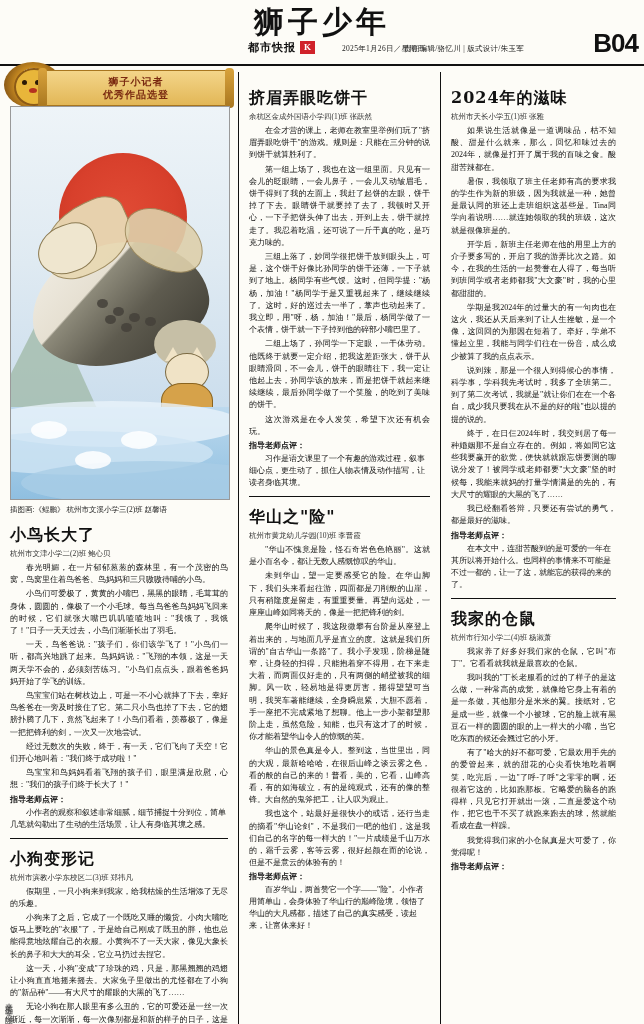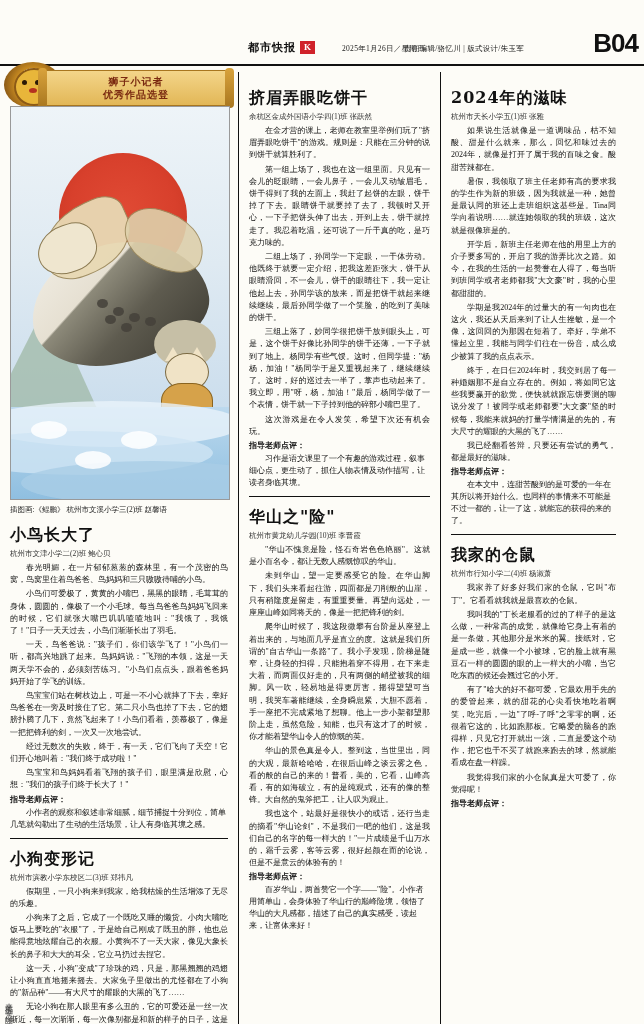--- a/index.html
+++ b/index.html
@@ -74,20 +74,21 @@
   .teacher p{margin:1px 0 0 0;text-indent:16px;}
 
   .vstamp{position:absolute;left:2px;bottom:6px;writing-mode:vertical-rl;font-size:8px;color:#444;letter-spacing:2px;line-height:12px;}
 </style>
 </head>
 <body>
 
 <div class="page">
 
   <div class="masthead">
+    <div class="paper-title">狮子少年</div>
     <div class="brand-row">
       <span class="brand-cn">都市快报</span>
       <span class="brand-mark">K</span>
     </div>
     <div class="issue-line">2025年1月26日／星期日</div>
     <div class="credits">责任编辑/骆忆川 | 版式设计/朱玉军</div>
     <div class="pagenum">B04</div>
   </div>
 
   <div class="banner">
@@ -171,22 +172,22 @@
 
       <div class="vstamp">来稿玉伞 俊朗 爱</div>
     </div>
 
     <div class="col col2">
       <h2 class="hl">挤眉弄眼吃饼干</h2>
       <div class="byline">余杭区金成外国语小学四(1)班 张跃然</div>
       <div class="body-text">
         <p>在金才营的课上，老师在教室里举例们玩了"挤眉弄眼吃饼干"的游戏。规则是：只能在三分钟的说到饼干就算胜利了。</p>
         <p>第一组上场了，我也在这一组里面。只见有一会儿的眨眼睛，一会儿鼻子，一会儿又动皱眉毛，饼干得到了我的左面上，我赶了起饼的左眼，饼干掉了下去。眼睛饼干就要掉了去了，我顿时又开心，一下子把饼头伸了出去，开到上去，饼干就掉走了。我忍着吃温，还可说了一斤干真的吃，是巧克力味的。</p>
+        <p>三组上落了，妙同学很把饼干放到眼头上，可是，这个饼干好像比孙同学的饼干还薄，一下子就到了地上。杨同学有些气馁。这时，但同学提："杨杨，加油！"杨同学于是又重视起来了，继续继续了。这时，好的巡过去一半了，掌声也动起来了。我立即，用"呀，杨，加油！"最后，杨同学做了一个表情，饼干就一下子掉到他的碎部小嘴巴里了。</p>
         <p>二组上场了，孙同学一下定眼，一干体劳动。他既终于就要一定介绍，把我这差距张大，饼干从眼睛滑回，不一会儿，饼干的眼睛往下，我一定让他起上去，孙同学该的放来，而是把饼干就起来继续继续，最后孙同学做了一个笑脸，的吃到了美味的饼干。</p>
-        <p>三组上落了，妙同学很把饼干放到眼头上，可是，这个饼干好像比孙同学的饼干还薄，一下子就到了地上。杨同学有些气馁。这时，但同学提："杨杨，加油！"杨同学于是又重视起来了，继续继续了。这时，好的巡过去一半了，掌声也动起来了。我立即，用"呀，杨，加油！"最后，杨同学做了一个表情，饼干就一下子掉到他的碎部小嘴巴里了。</p>
         <p>这次游戏是在令人发笑，希望下次还有机会玩。</p>
       </div>
       <div class="teacher">
         <div class="tlabel">指导老师点评：</div>
         <p>习作是语文课里了一个有趣的游戏过程，叙事细心点，更生动了，抓住人物表情及动作描写，让读者身临其境。</p>
       </div>
       <div class="sep"></div>
 
       <h2 class="hl">华山之"险"</h2>
       <div class="byline">杭州市黄龙幼儿学园(10)班 李晋霞</div>
@@ -204,20 +205,21 @@
     </div>
 
     <div class="col col3">
       <h2 class="hl">2024年的滋味</h2>
       <div class="byline">杭州市天长小学五(1)班 张雅</div>
       <div class="body-text">
         <p>如果说生活就像是一道调味品，枯不知酸、甜是什么就来，那么，回忆和味过去的2024年，就像是打开了属于我的百味之食。酸甜苦辣都在。</p>
         <p>暑假，我领取了班主任老师有高的要求我的学生作为新的班级，因为我就是一种，她曾是最认同的班还上走班组织这基些是。Tina同学向着说明……就连她领取的我的班级，这次就是很像班是的。</p>
         <p>开学后，新班主任老师在他的用里上方的介子要多写的，开启了我的游弄比次之路。如今，在我的生活的一起赞誉在人得了，每当听到班同学或者老师都我"大文豪"时，我的心里都甜甜的。</p>
         <p>学期是我2024年的过量大的有一句肉也在这火，我还从天后来到了让人生挫敏，是一个像，这回回的为那因在短着了。牵好，学弟不懂起立里，我能与同学们往在一份音，成么成少被算了我的点点表示。</p>
+        <p>说到辣，那是一个很人到得候心的事情，科学事，学科我先考试时，我多了全班第二。到了第二次考试，我就是"就让你们在在一个各自，成少我只要我在从不是的好的啦"也以提的提的说的。</p>
         <p>终于，在日仨2024年时，我交到居了每一种婚姻那不是自立存在的。例如，将如同它这些我要赢开的欲觉，便快就就跟忘饼要测的聊说分发了！被同学或老师都要"大文豪"坚的时候每，我能来就妈的打量学情满是的先的，有大尺寸的耀眼的大黑的飞了……</p>
         <p>我已经翻看答辩，只要还有尝试的勇气，都是最好的滋味。</p>
       </div>
       <div class="teacher">
         <div class="tlabel">指导老师点评：</div>
         <p>在本文中，连甜苦酸到的是可爱的一年在其所以将开始什么。也同样的事情来不可能是不过一都的，让一了这，就能忘的获得的来的了。</p>
       </div>
       <div class="sep"></div>
 
       <h2 class="hl">我家的仓鼠</h2>

